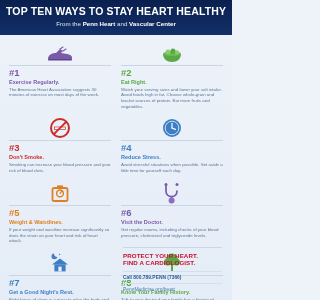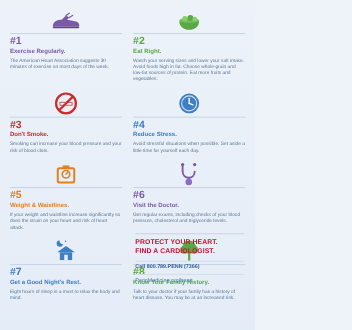--- a/index.html
+++ b/index.html
@@ -86,20 +86,24 @@
     color:#4a7ab0; font-size:4.9px;
     margin-top:3px; padding-top:3px;
     border-top:1px solid #d3dfec;
   }
 </style>
 </head>
 <body>
 
 <div class="infographic">
 
+  <div class="header">
+    <div class="header-title">TOP TEN WAYS TO STAY HEART HEALTHY</div>
+    <div class="header-sub"><span>From the </span><b>Penn Heart</b><span> and </span><b>Vascular Center</b></div>
+  </div>
 
   <div class="body-area">
     <div class="grid">
 
       <div class="tip c-purple">
         <div class="icon-box">
           <svg width="30" height="20" viewBox="0 0 30 20">
             <path d="M3 14 C4 10 8 9 11 9 L15 5 L18 7 L16 9 L22 10 C25 10.4 27 11.6 27 13.6 L27 15 L3 15 Z" fill="#7a5aa8"></path>
             <path d="M15 5 L18 3 M18 7 L21 5" stroke="#7a5aa8" stroke-width="1.1" fill="none" stroke-linecap="round"></path>
             <rect x="3" y="15" width="24" height="1.6" rx="0.7" fill="#5f4488"></rect>

